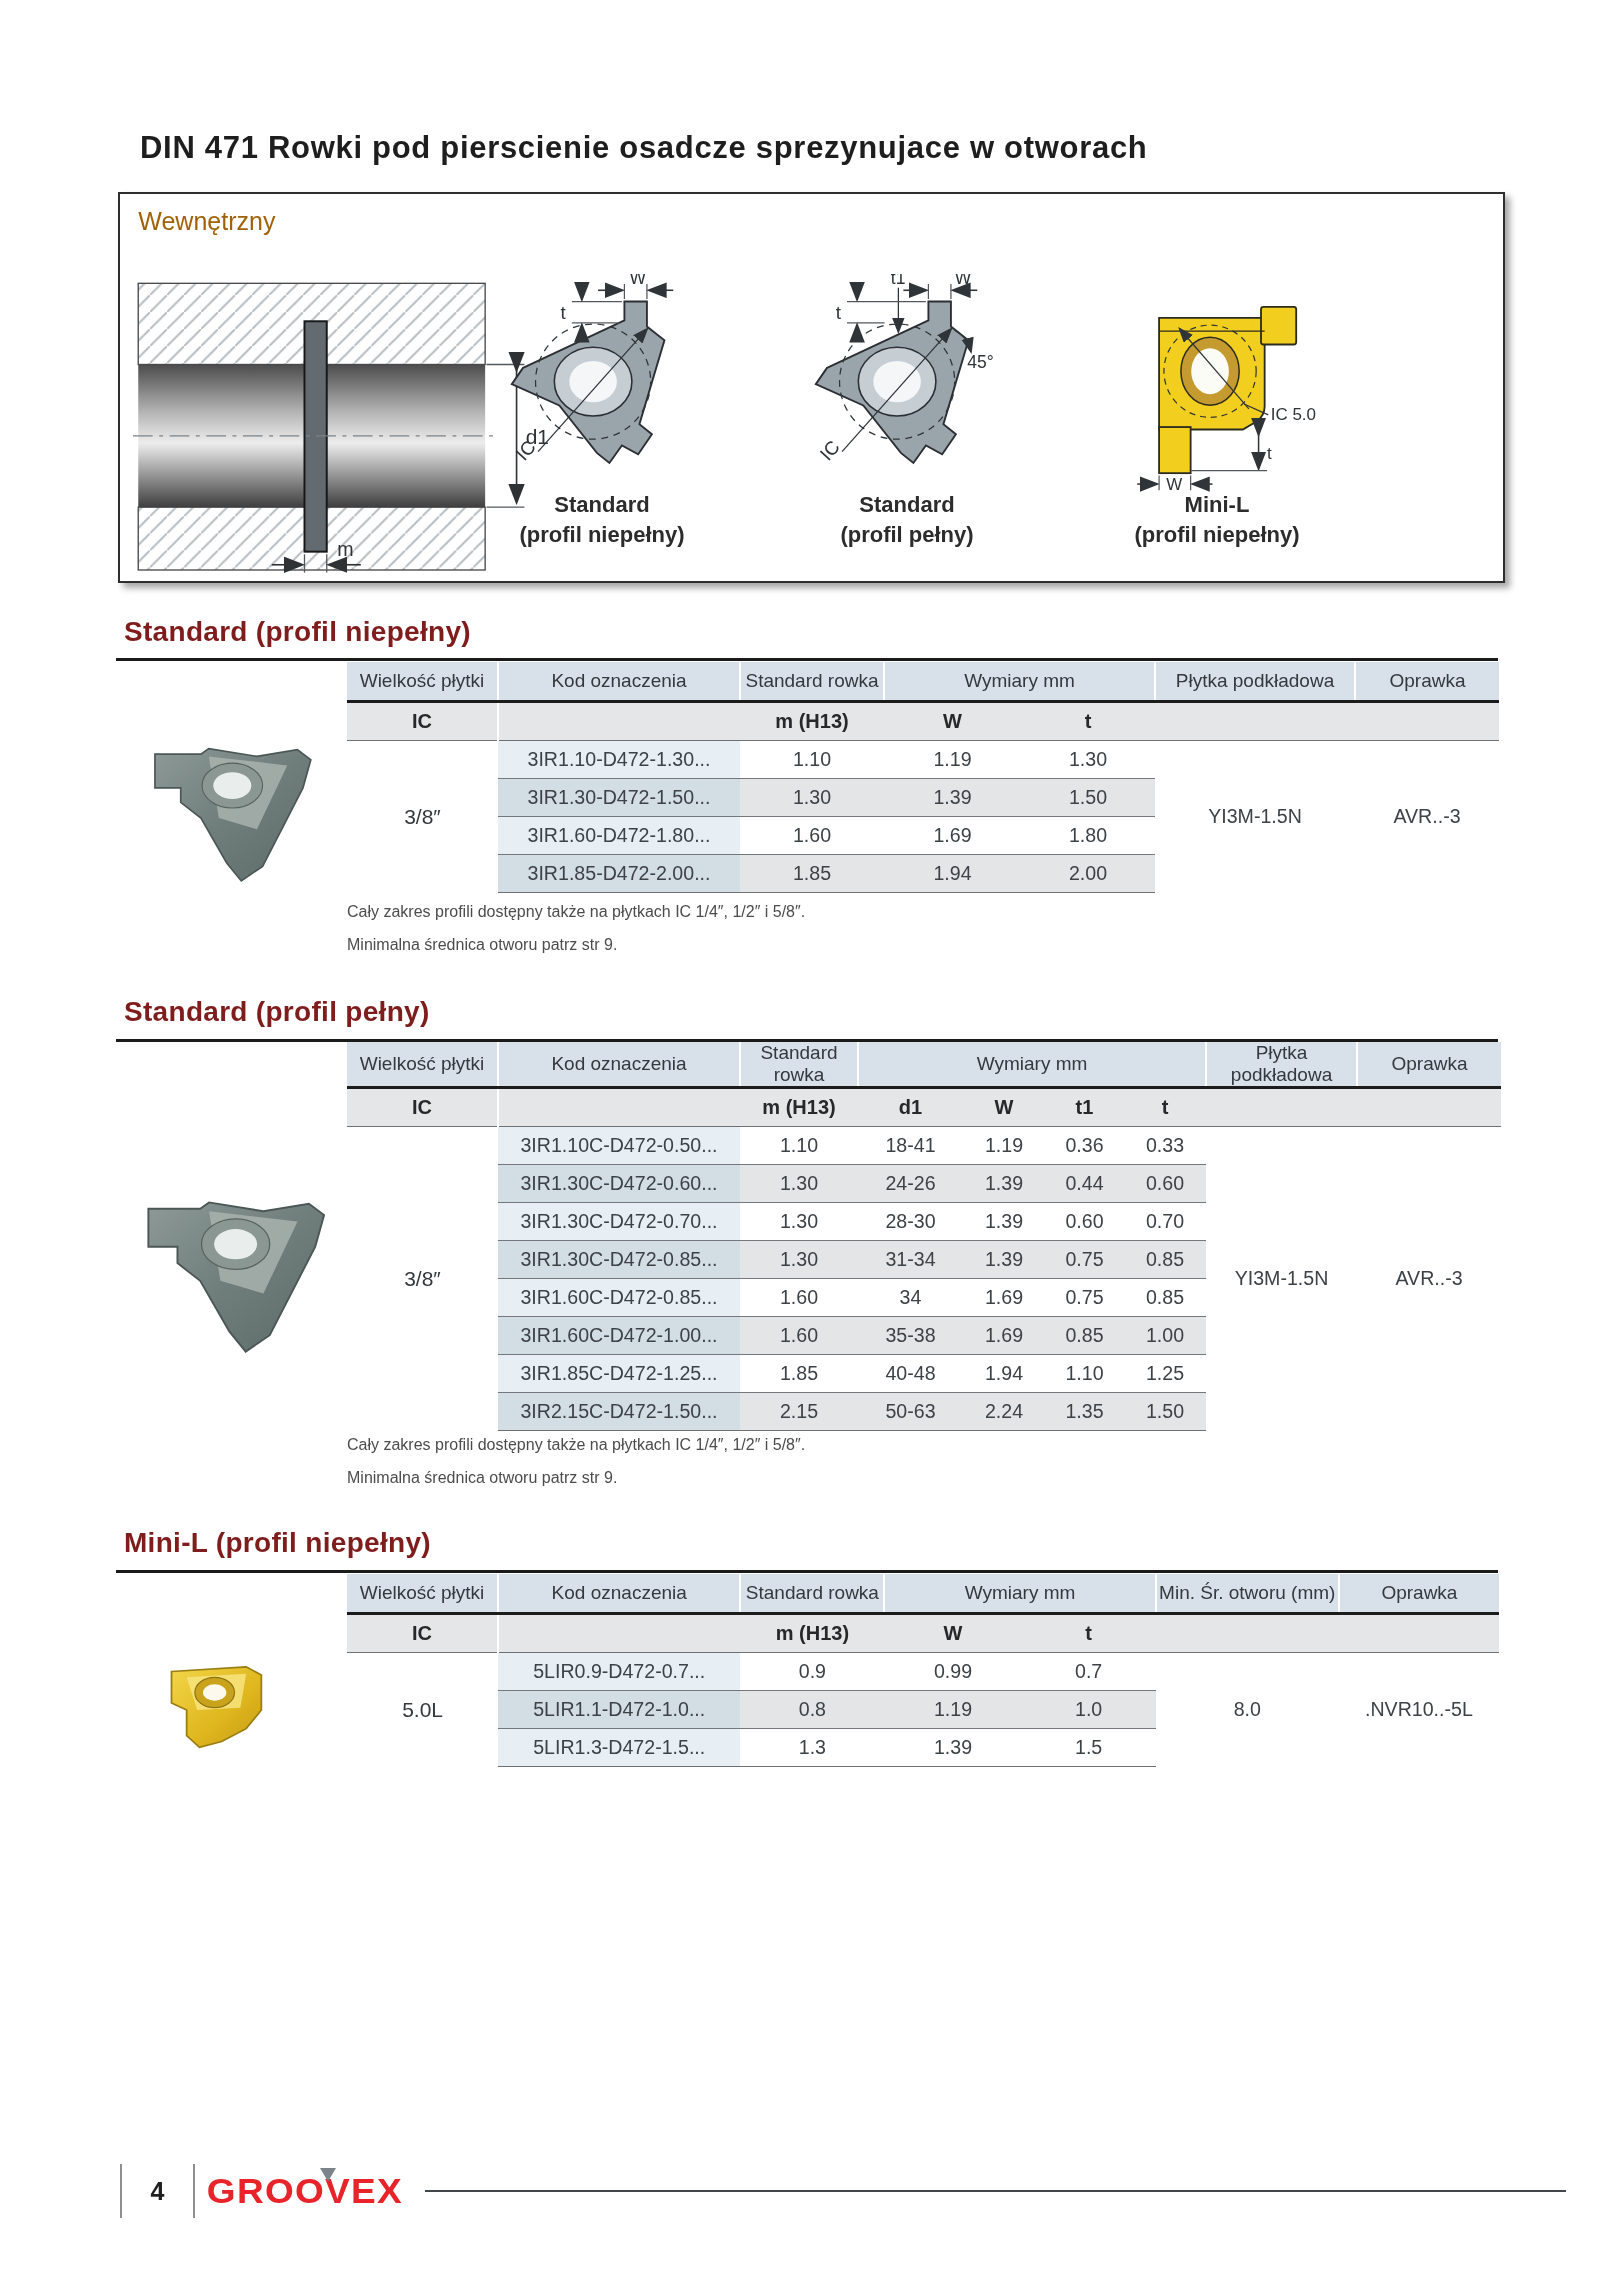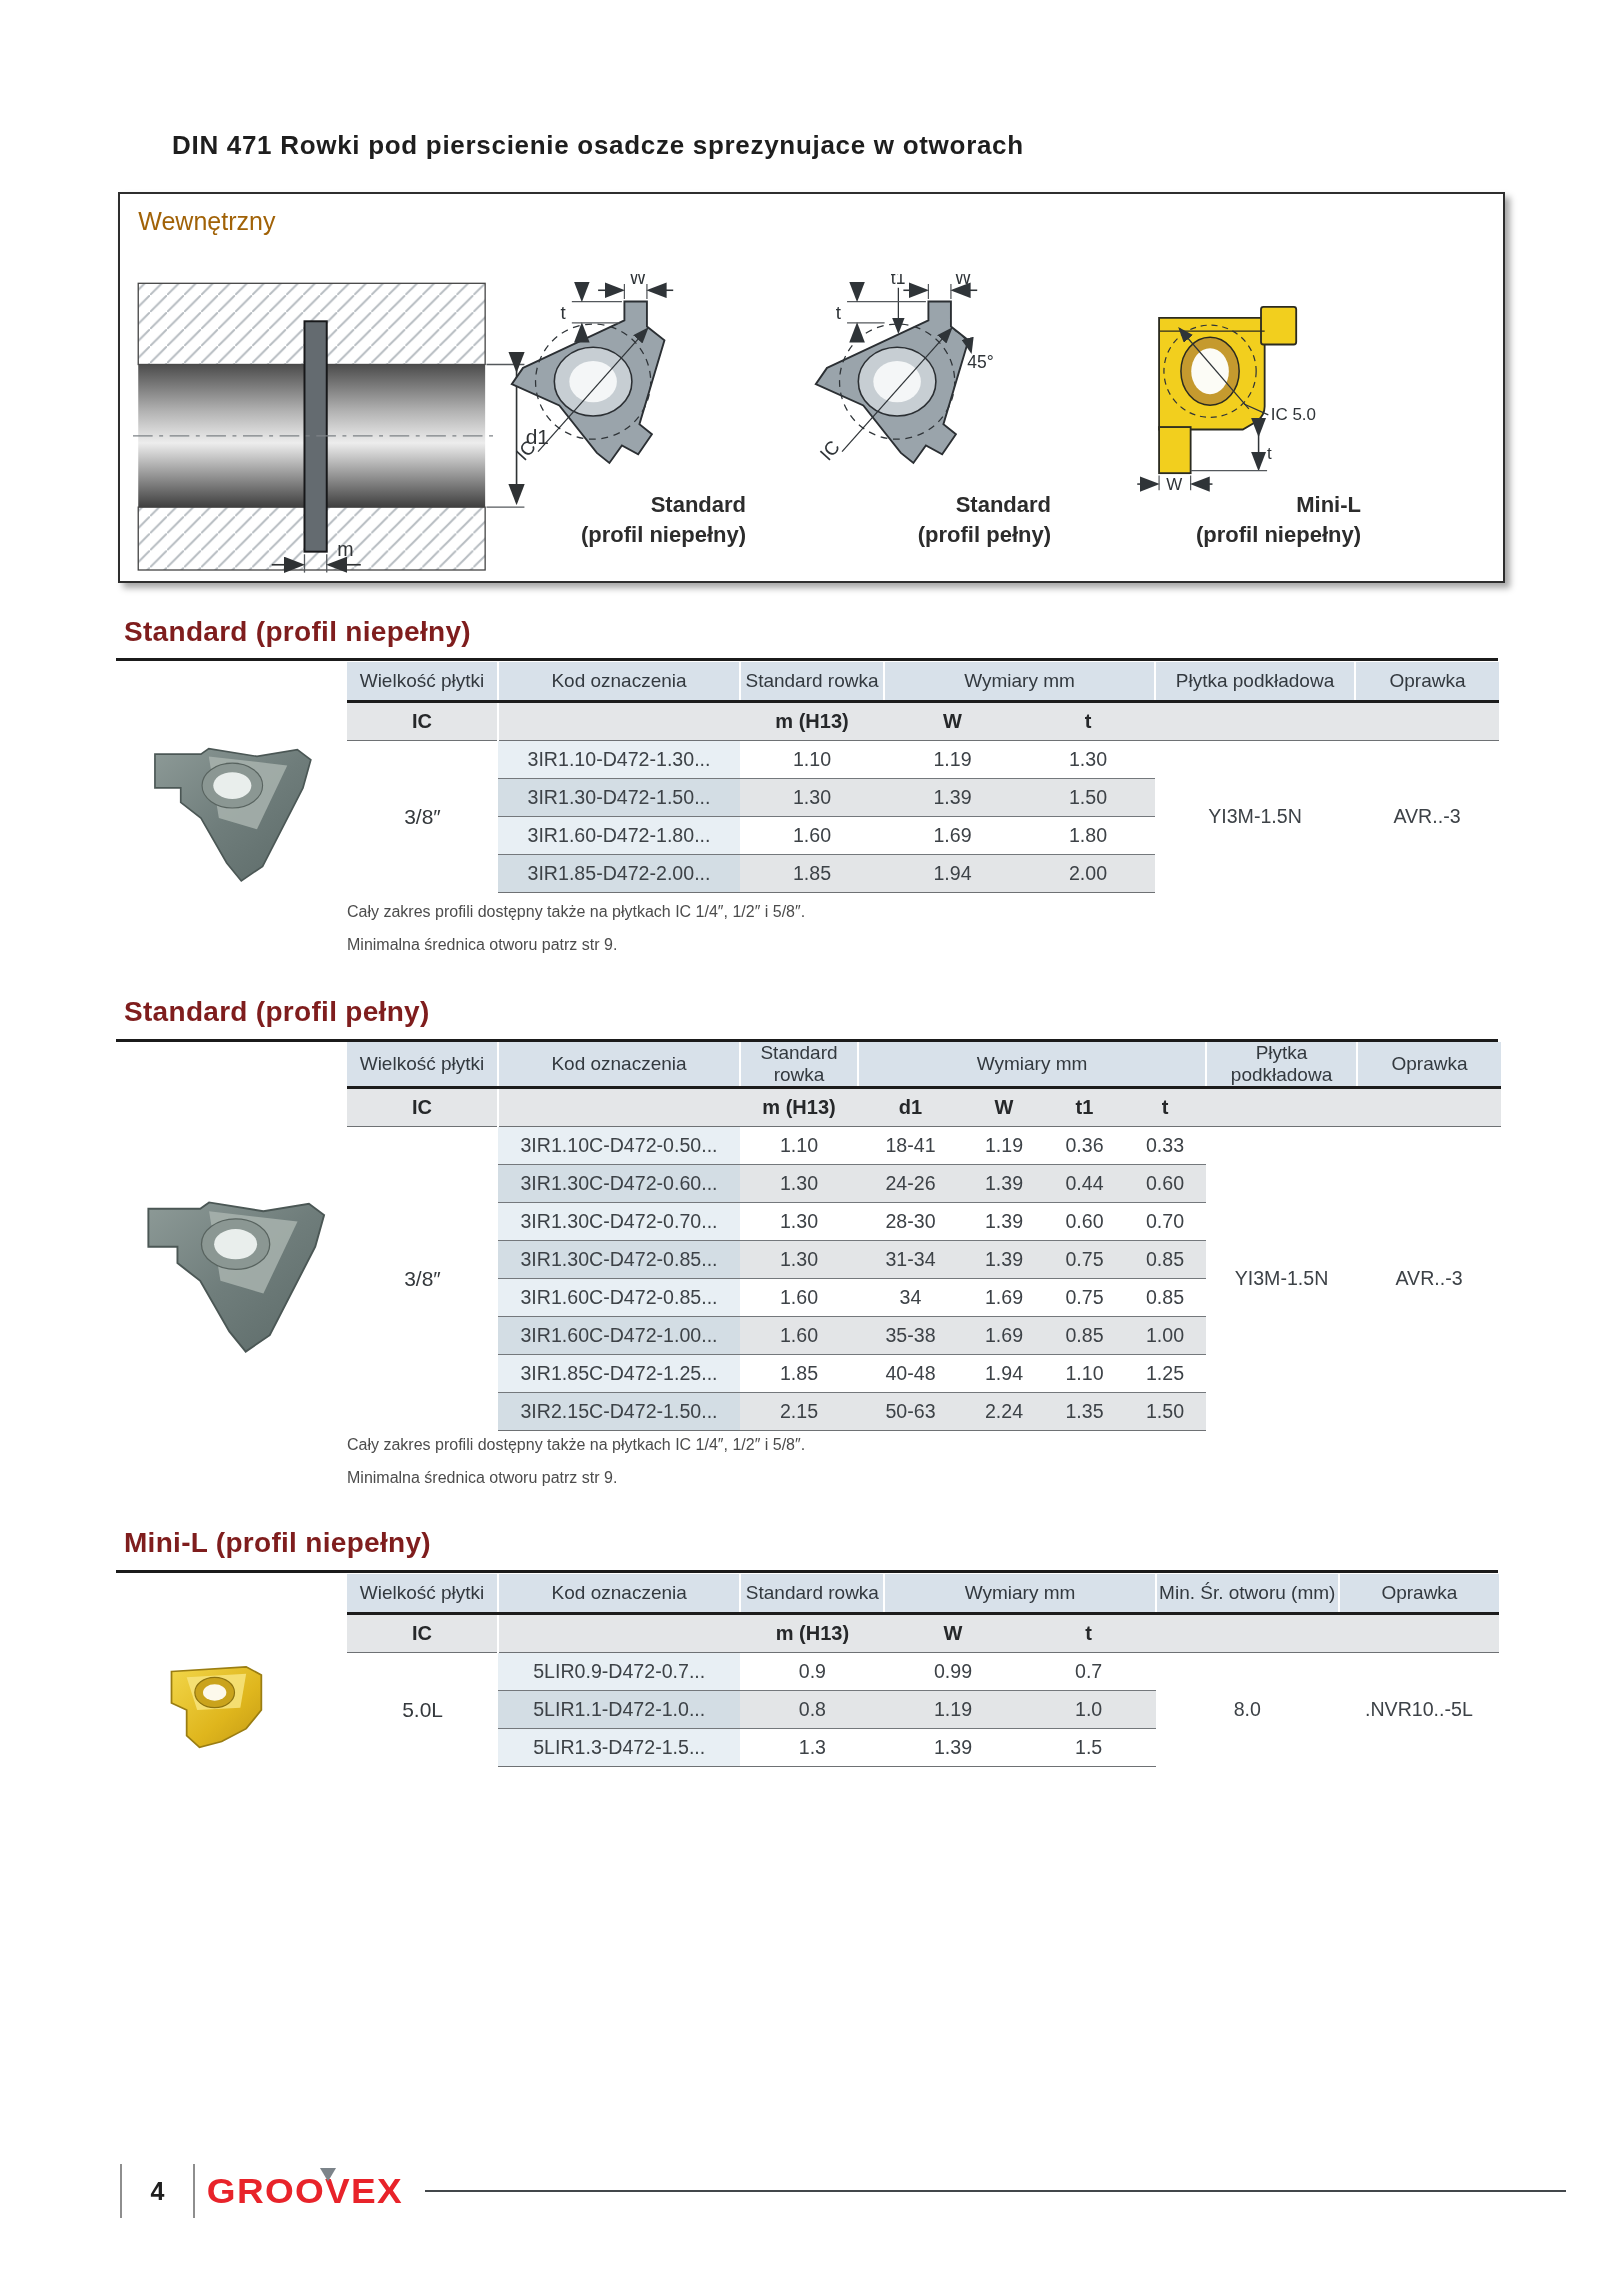--- a/index.html
+++ b/index.html
@@ -1,27 +1,27 @@
 <!DOCTYPE html>
 <html style="font-size:10.5px"><head>
 <meta charset="utf-8">
 <style>
   html,body{margin:0;padding:0;}
   body{width:1623px;height:2295px;position:relative;background:#ffffff;
        font-family:"Liberation Sans", sans-serif;color:#2d2d2d;overflow:hidden;}
   .abs{position:absolute;}
 
   
-  .doc-title{left:140px;top:130px;font-size:26px;font-weight:bold;color:#1e1e1e;letter-spacing:0.7px;margin-left:32px;}
+  .doc-title{left:140px;top:130px;font-size:31px;font-weight:bold;color:#1e1e1e;letter-spacing:0.7px;}
 
   
   .panel{left:118px;top:192px;width:1383px;height:387px;background:#ffffff;
          border:2px solid #2e2e2e;box-shadow:4.6px 5.2px 6.5px rgba(0,0,0,0.35);}
   .panel-title{left:18.3px;top:13px;font-size:25px;color:#a16207;}
-  .caption{width:288px;text-align:right;font-size:22px;font-weight:600;color:#2c2c2c;line-height:30px;}
+  .caption{width:288px;text-align:center;font-size:22px;font-weight:600;color:#2c2c2c;line-height:30px;}
 
   
   .sec-head{left:124px;font-size:28px;font-weight:bold;color:#7f1d1d;letter-spacing:0.3px;}
   .sec-rule{left:116px;width:1382px;height:3.3px;background:#1b1b1b;}
 
   
   table.cat{border-collapse:collapse;table-layout:fixed;width:1152px;}
   table.cat th, table.cat td{padding:0;text-align:center;vertical-align:middle;overflow:hidden;}
   tr.hrow th{background:#d8e1ea;height:38px;font-weight:normal;font-size:19px;color:#33393f;
              border-bottom:3.3px solid #1c1c1c;}

